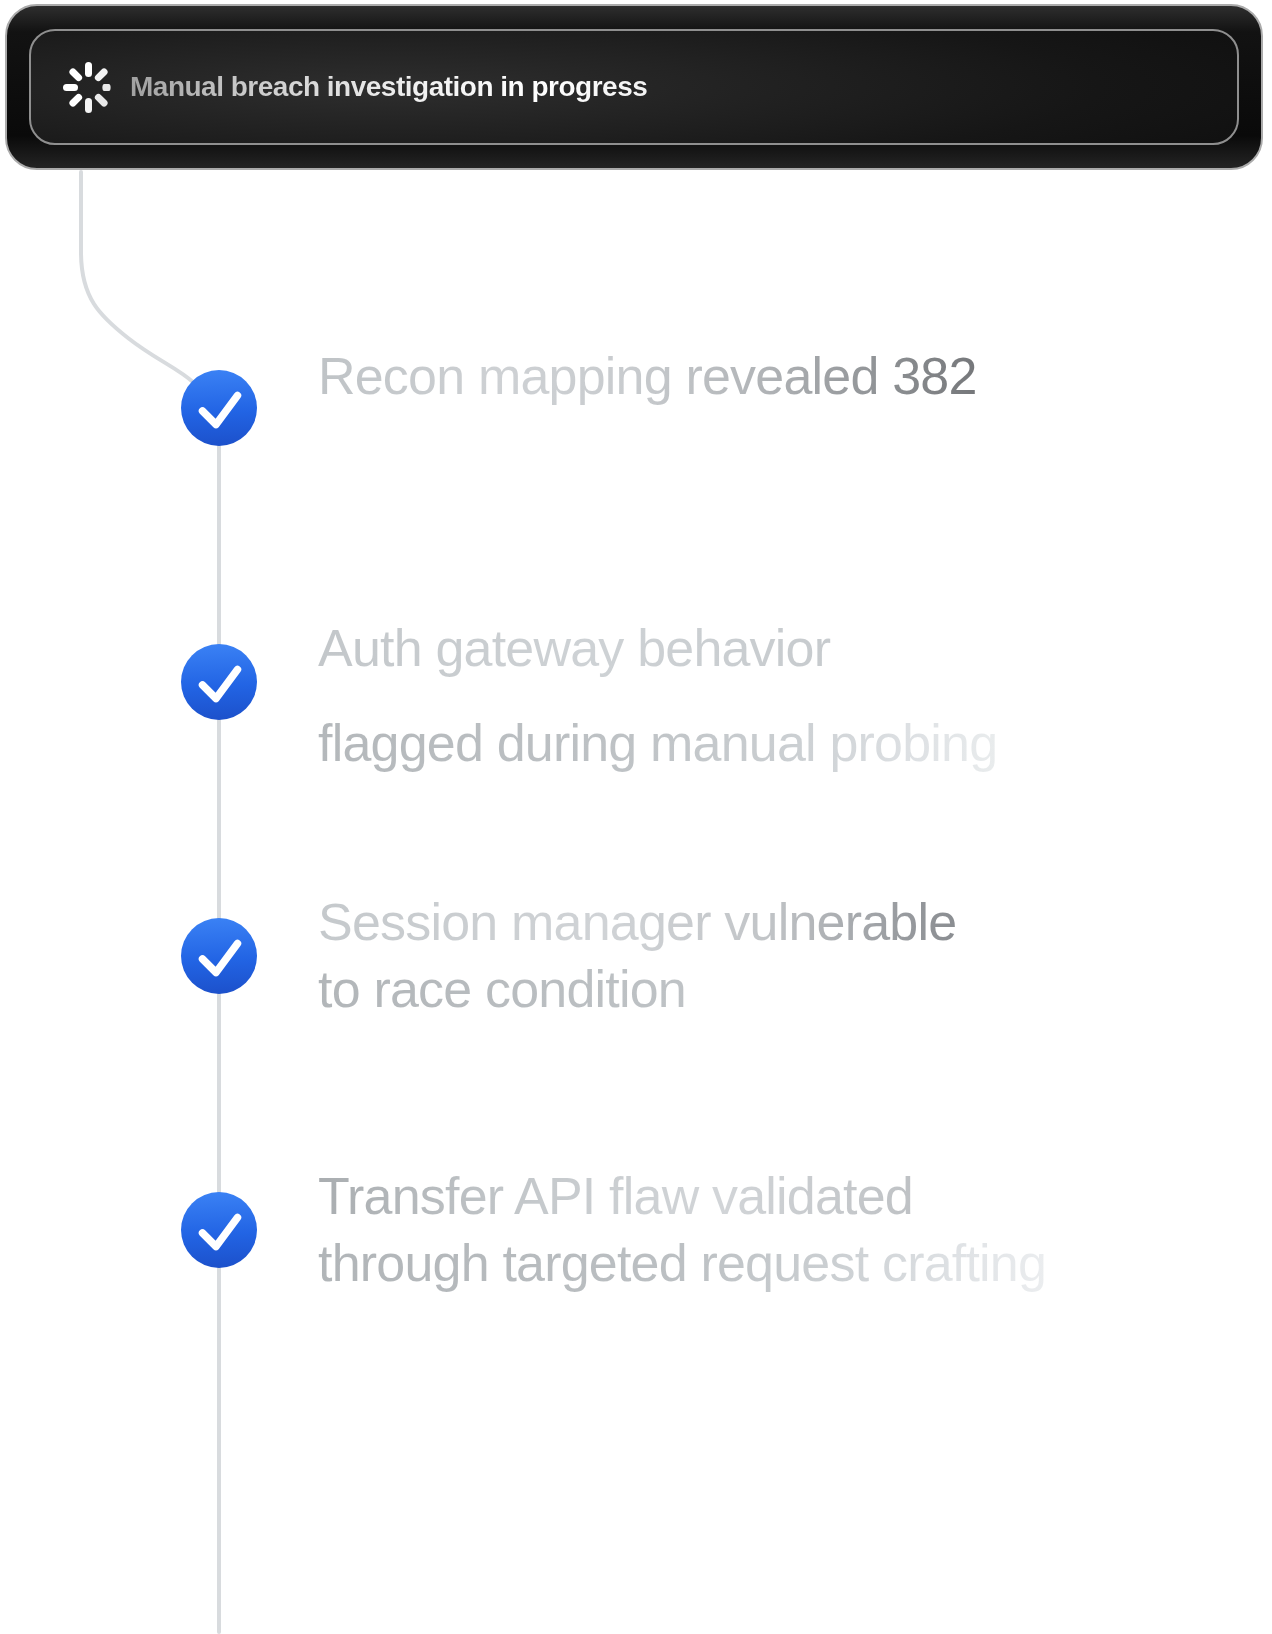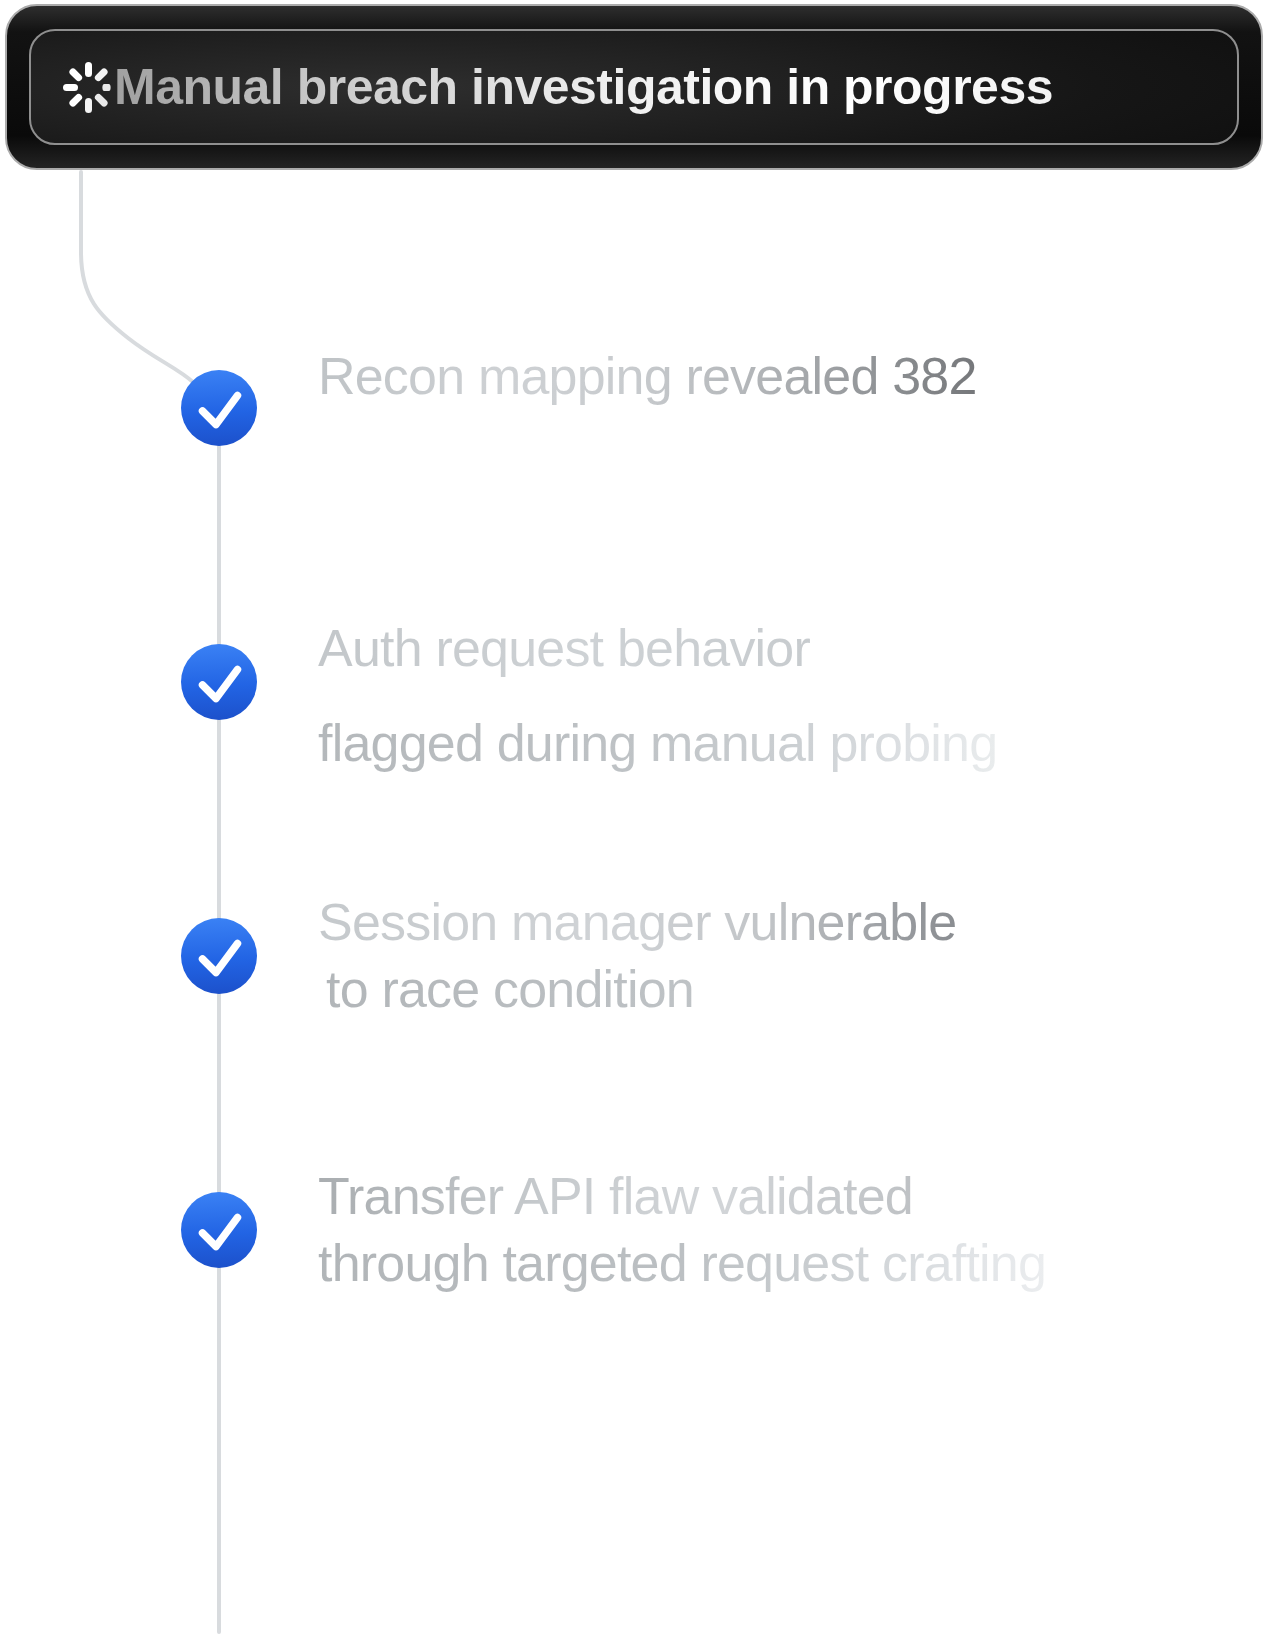--- a/index.html
+++ b/index.html
@@ -23,22 +23,22 @@
   .banner-inner{
     position:absolute;left:22px;top:23px;right:22px;bottom:23px;
     border-radius:26px;
     border:2px solid #8f8f8f;
     background:radial-gradient(130% 170% at 30% 50%, #2e2e2e 0%, #161616 45%, #0a0a0a 80%);
     box-sizing:border-box;
     display:flex;align-items:center;
     padding-left:31px;
   }
   .status-text{
-    margin-left:0;
-    font-size:50px;font-weight:700;letter-spacing:-0.5px;
+    margin-left:16px;
+    font-size:28px;font-weight:700;letter-spacing:-0.5px;
     background:linear-gradient(90deg,#a0a0a0 0%,#c9c9c9 22%,#ececec 50%,#ffffff 78%,#f2f2f2 100%);
     -webkit-background-clip:text;background-clip:text;
     -webkit-text-fill-color:transparent;color:transparent;
     white-space:nowrap;
   }
 
   
   .spinner{position:relative;width:52px;height:52px;flex:0 0 52px;}
   .spinner span{
     position:absolute;left:50%;top:50%;
@@ -81,21 +81,21 @@
   .step span{
     display:block;
     -webkit-background-clip:text;background-clip:text;
     -webkit-text-fill-color:transparent;color:transparent;
   }
   .g-i1l1{background-image:linear-gradient(90deg,#bfc3c6 0%,#ced1d4 28%,#c8cbce 48%,#b0b3b6 68%,#8e9194 86%,#75777a 100%);}
   .g-i1l2{background-image:linear-gradient(90deg,#c7cbce 0%,#d3d6d9 55%,#c9cdd0 100%);}
   .g-i2l1{background-image:linear-gradient(90deg,#c3c7ca 0%,#ced2d5 40%,#c7cbce 75%,#bcc0c3 100%);}
   .g-i2l2{background-image:linear-gradient(90deg,#b4b8bb 0%,#bec2c5 45%,#cbcfd2 70%,#dee1e4 88%,#e9eced 100%);margin-top:28px;}
   .g-i3l1{background-image:linear-gradient(90deg,#c5c9cc 0%,#d0d3d6 45%,#c2c5c8 70%,#9b9ea2 90%,#8a8d91 100%);}
-  .g-i3l2{background-image:linear-gradient(90deg,#b2b6b9 0%,#bfc3c6 60%,#c6cacd 100%);margin-left:8px;}
+  .g-i3l2{background-image:linear-gradient(90deg,#b2b6b9 0%,#bfc3c6 60%,#c6cacd 100%);}
   .g-i4l1{background-image:linear-gradient(90deg,#a9adb0 0%,#c5c9cc 30%,#d2d5d8 55%,#c0c3c6 80%,#a9acb0 100%);}
   .g-i4l2{background-image:linear-gradient(90deg,#b1b5b8 0%,#bcc0c3 50%,#ccd0d3 72%,#dfe2e5 88%,#ebedef 100%);}
 </style>
 </head>
 <body>
 
 <div class="stage">
 
   <div class="banner">
     <div class="banner-inner">
@@ -137,21 +137,21 @@
   <div class="check c4">
     <svg width="76" height="76" viewBox="0 0 76 76">
         <path d="M21.5 41 L35 54.5 L56.5 25.5" fill="none" stroke="#ffffff" stroke-width="7.5" stroke-linecap="round" stroke-linejoin="round"></path>
       </svg>
   </div>
 
   <div class="step t1">
     <span class="g-i1l1">Recon mapping revealed 382</span>
   </div>
   <div class="step t2">
-    <span class="g-i2l1">Auth request behavior</span>
+    <span class="g-i2l1">Auth gateway behavior</span>
     <span class="g-i2l2">flagged during manual probing</span>
   </div>
   <div class="step t3">
     <span class="g-i3l1">Session manager vulnerable</span>
     <span class="g-i3l2">to race condition</span>
   </div>
   <div class="step t4">
     <span class="g-i4l1">Transfer API flaw validated</span>
     <span class="g-i4l2">through targeted request crafting</span>
   </div>

